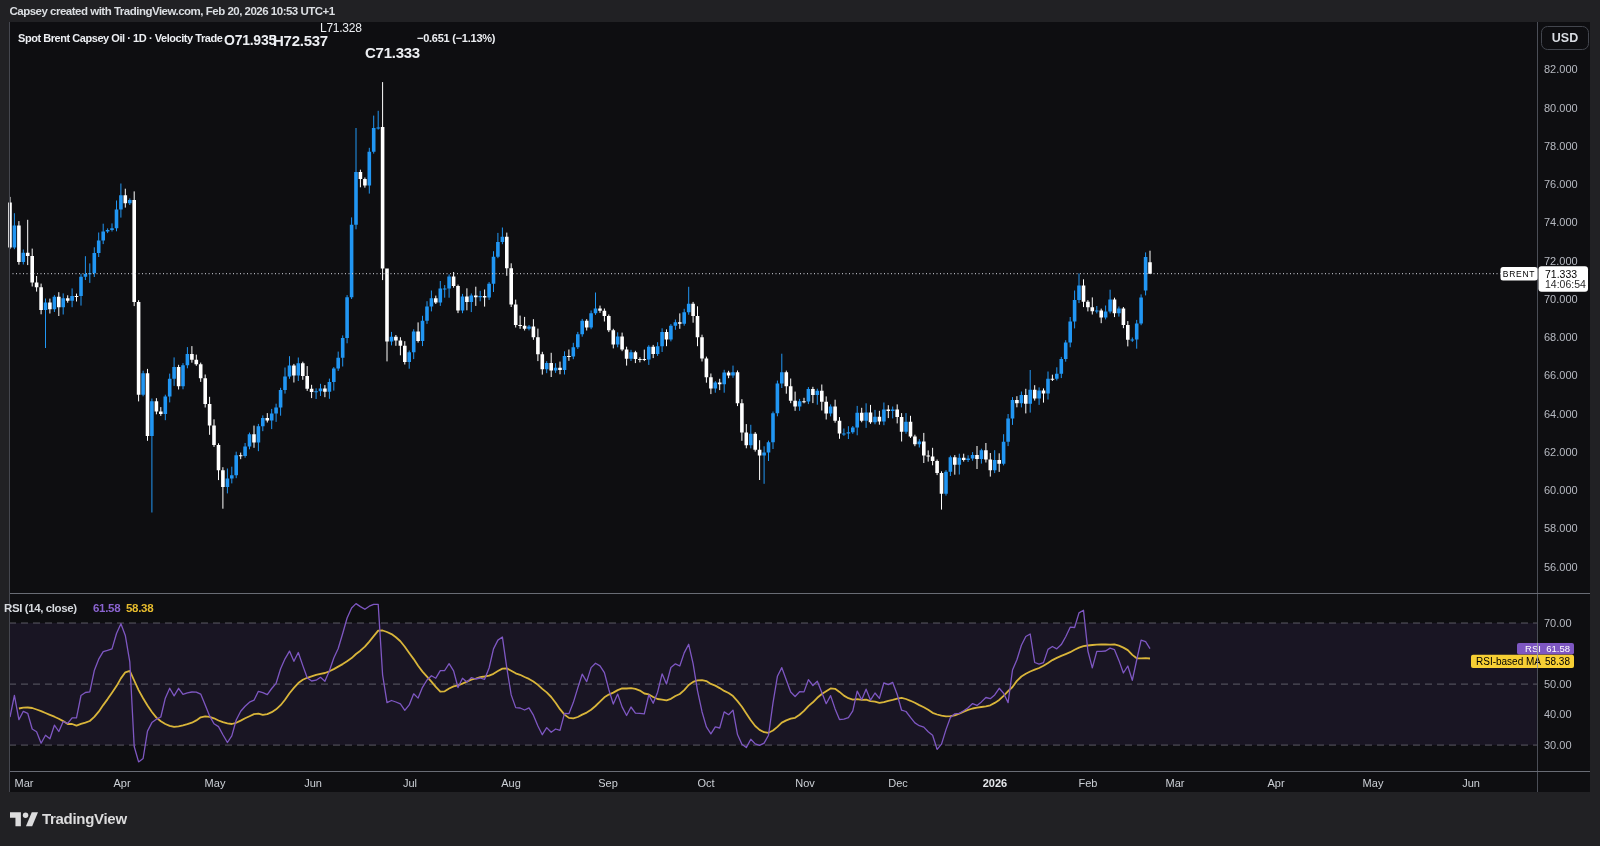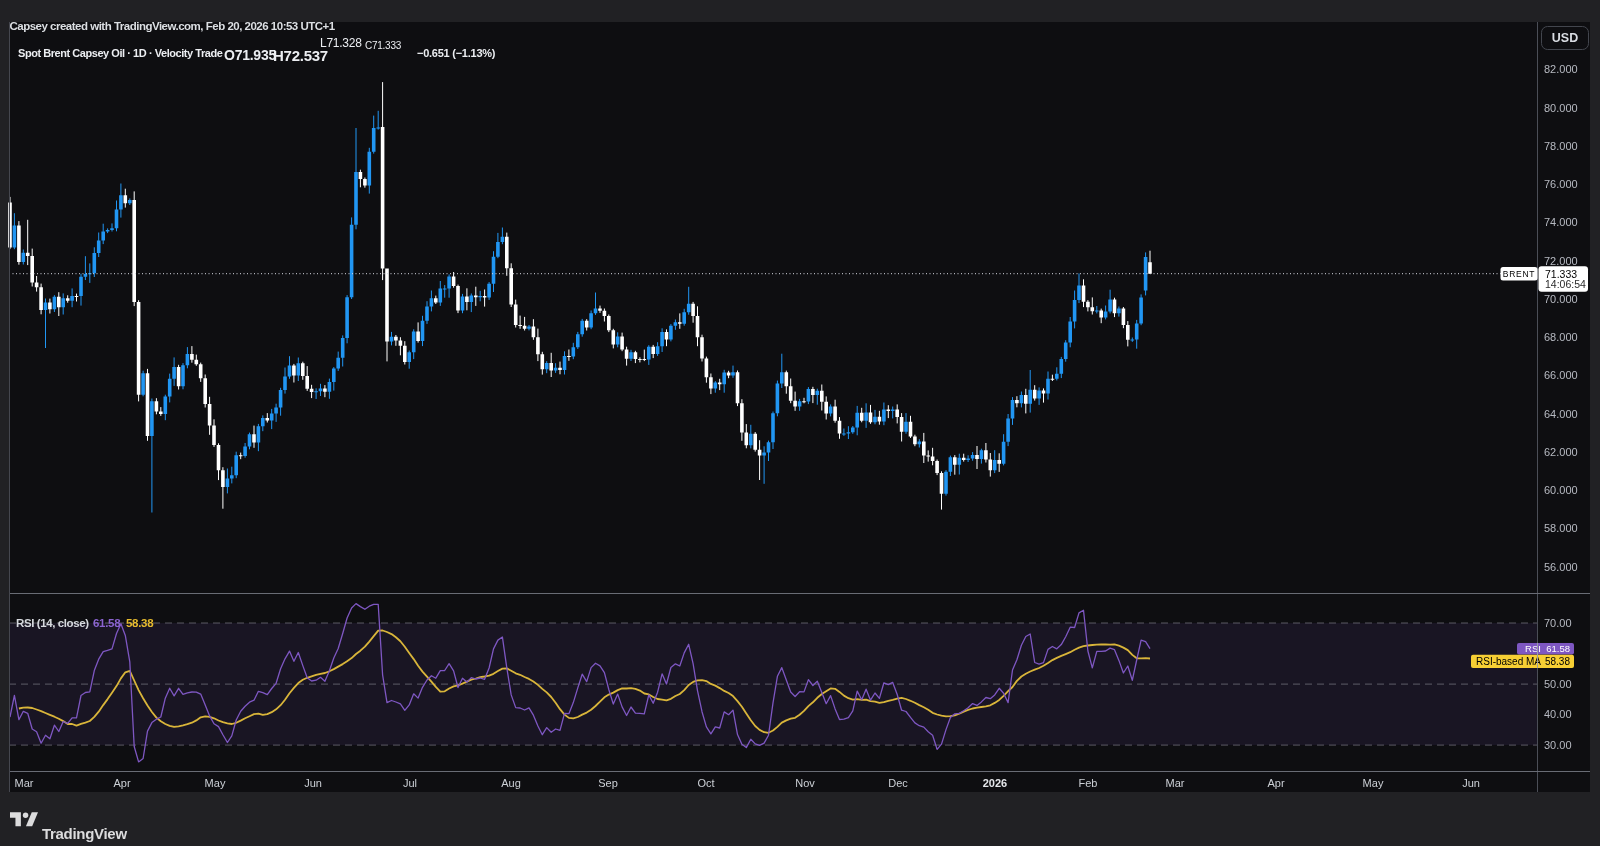--- a/index.html
+++ b/index.html
@@ -1,16 +1,16 @@
 <!DOCTYPE html>
 <html><head><meta charset="utf-8"><title>Chart</title>
 <style>
 html,body{margin:0;padding:0;background:#212124;width:1600px;height:846px;overflow:hidden;
 font-family:"Liberation Sans",sans-serif;}
-.abs{position:absolute;white-space:pre;margin-top:15px;}
+.abs{position:absolute;white-space:pre;}
 </style></head>
 <body>
 <svg width="1600" height="846" viewBox="0 0 1600 846" style="position:absolute;left:0;top:0">
     <rect x="9" y="22" width="1581" height="770" fill="#0e0e11"></rect>
     <rect x="9" y="623.0" width="1528.5" height="122.1" fill="rgba(126,87,194,0.10)"></rect>
     <line x1="9" y1="623.0" x2="1537.5" y2="623.0" stroke="#9598a1" stroke-opacity="0.55" stroke-width="1" stroke-dasharray="7 5"></line>
     <line x1="9" y1="684.1" x2="1537.5" y2="684.1" stroke="#9598a1" stroke-opacity="0.55" stroke-width="1" stroke-dasharray="7 5"></line>
     <line x1="9" y1="745.1" x2="1537.5" y2="745.1" stroke="#9598a1" stroke-opacity="0.55" stroke-width="1" stroke-dasharray="7 5"></line>
     <path d="M14.4 213.2V249.2M23.3 249.5V264.5M45.5 298.5V348.0M54.4 295.2V312.0M63.2 293.4V314.5M72.1 288.4V307.2M81.0 273.7V305.6M85.4 256.2V280.0M89.8 263.4V282.9M94.3 247.3V277.0M98.7 232.5V257.0M103.2 223.7V244.1M107.6 228.4V233.1M112.0 223.4V231.5M116.5 200.5V231.3M120.9 183.5V217.6M129.8 198.4V205.0M143.1 370.7V396.3M151.9 398.5V512.5M165.3 394.7V420.2M169.7 373.6V402.4M174.1 357.4V385.9M183.0 363.1V389.3M187.4 347.1V368.3M227.4 468.5V493.4M231.8 466.7V483.4M236.2 451.7V478.2M245.1 443.0V457.7M249.5 432.6V449.3M258.4 423.9V451.2M262.8 415.4V431.2M271.7 408.9V429.1M276.1 403.7V421.9M280.6 387.8V415.7M285.0 367.5V393.6M289.5 356.2V378.8M298.3 357.5V381.0M316.1 388.3V399.0M320.5 383.8V396.0M329.4 378.6V398.8M333.8 367.1V390.6M338.2 351.6V370.9M342.7 335.4V366.5M347.1 295.1V343.3M351.6 217.4V299.0M356.0 128.0V229.3M369.3 147.8V193.6M373.7 115.6V153.6M378.2 110.8V129.6M391.5 331.9V345.4M409.2 350.5V368.7M413.7 329.3V359.1M422.5 315.8V346.1M427.0 301.2V323.9M431.4 290.5V311.4M440.3 281.0V305.9M444.7 285.1V297.7M449.1 274.4V297.7M462.5 293.9V313.2M471.3 293.5V312.1M480.2 290.8V301.3M489.1 282.1V299.9M493.5 251.2V292.0M497.9 232.9V258.2M502.4 227.5V244.2M529.0 325.0V330.4M546.7 361.2V373.2M555.6 363.2V372.9M564.5 351.3V374.5M573.3 342.8V359.2M577.8 331.9V349.0M582.2 318.9V336.7M591.1 310.5V329.2M595.5 292.5V314.9M617.7 332.3V347.3M631.0 349.8V361.0M648.8 345.2V364.9M657.6 342.2V355.9M662.1 328.3V352.0M670.9 324.1V341.4M675.4 319.5V329.8M684.2 308.8V325.7M688.7 286.8V314.7M715.3 381.1V392.7M724.2 369.8V392.7M733.0 365.6V377.8M750.8 424.8V448.4M764.1 446.3V483.8M768.5 440.6V461.0M773.0 411.5V449.0M777.4 380.6V416.3M781.8 353.7V388.0M799.6 398.9V410.8M808.4 387.1V404.1M817.3 388.7V404.7M830.6 404.4V416.4M843.9 428.5V435.9M848.4 426.2V439.0M852.8 426.0V433.8M857.2 405.9V435.3M866.1 403.3V427.9M875.0 409.9V424.3M883.9 402.5V425.2M892.7 406.5V418.4M906.0 413.1V433.7M919.3 439.2V447.5M946.0 470.1V495.6M950.4 455.6V476.0M959.3 453.7V474.5M968.1 455.3V462.0M972.6 452.1V460.7M981.4 448.7V463.6M994.7 450.2V473.1M1003.6 434.2V465.4M1008.1 414.0V446.1M1012.5 397.1V424.9M1021.4 391.5V407.4M1030.2 370.0V412.6M1039.1 387.4V404.9M1048.0 371.5V399.5M1056.8 367.3V380.4M1061.3 356.9V378.1M1065.7 340.2V361.7M1070.2 317.0V347.3M1074.6 290.5V328.4M1079.0 273.4V303.1M1096.8 306.0V313.4M1105.6 305.5V319.4M1110.1 289.7V313.4M1118.9 306.5V316.6M1132.3 337.5V341.9M1136.7 319.9V348.7M1141.1 294.4V325.2M1145.6 252.4V295.4" stroke="#2196f3" stroke-width="1" fill="none"></path>
     <path d="M10.0 196.9V249.1M18.9 221.1V264.7M27.7 219.8V265.1M32.2 248.6V286.5M36.6 276.0V291.6M41.1 283.6V314.3M49.9 298.6V313.5M58.8 292.2V316.0M67.7 295.3V302.7M76.5 293.6V301.5M125.3 188.7V207.6M134.2 191.4V306.1M138.6 300.2V401.4M147.5 368.9V440.8M156.4 398.2V414.3M160.8 407.1V415.9M178.6 364.8V389.5M191.9 346.1V362.7M196.3 354.6V365.8M200.7 362.6V381.9M205.2 374.5V407.5M209.6 396.8V434.8M214.0 419.3V446.9M218.5 443.3V480.1M222.9 467.2V508.7M240.7 452.6V459.2M254.0 425.6V447.8M267.3 413.1V422.5M293.9 363.9V382.5M302.8 361.7V379.8M307.2 366.1V390.9M311.6 384.8V398.1M324.9 385.1V397.2M360.4 169.7V187.3M364.9 177.5V187.7M382.6 82.1V280.1M387.0 275.4V361.4M395.9 335.0V345.8M400.4 337.2V355.3M404.8 341.2V364.5M418.1 322.4V342.6M435.8 295.6V304.0M453.6 272.0V287.7M458.0 284.6V313.1M466.9 288.3V310.3M475.8 286.7V305.9M484.6 289.5V306.6M506.8 232.6V275.8M511.2 263.3V307.0M515.7 299.6V327.5M520.1 315.6V328.8M524.6 316.9V330.5M533.4 319.2V339.8M537.9 328.6V361.1M542.3 351.8V374.6M551.2 352.8V377.0M560.0 361.6V374.3M568.9 349.5V360.8M586.7 319.2V330.5M600.0 305.6V312.9M604.4 308.5V321.5M608.8 314.5V332.1M613.3 328.8V348.4M622.1 332.6V351.2M626.6 346.7V365.6M635.4 350.8V363.1M639.9 357.3V362.4M644.3 349.6V361.1M653.2 344.9V358.1M666.5 329.4V346.2M679.8 313.4V328.8M693.1 301.9V322.7M697.5 306.3V346.2M702.0 334.7V361.5M706.4 356.6V382.7M710.9 373.5V394.1M719.7 378.8V390.1M728.6 370.8V378.2M737.5 370.5V406.1M741.9 399.2V440.8M746.3 424.1V448.3M755.2 432.1V451.6M759.6 440.2V480.0M786.3 370.6V393.7M790.7 378.5V403.2M795.1 391.6V410.8M804.0 397.8V403.3M812.9 386.8V403.1M821.8 384.5V410.5M826.2 396.4V419.5M835.1 399.7V422.7M839.5 417.1V438.8M861.7 407.8V422.3M870.5 404.9V423.8M879.4 410.8V424.7M888.3 405.2V418.1M897.2 404.4V423.4M901.6 413.1V441.5M910.5 415.8V437.9M914.9 434.7V446.2M923.8 432.9V463.0M928.2 450.4V461.6M932.6 447.8V465.3M937.1 459.5V475.1M941.5 471.3V509.6M954.8 455.1V474.7M963.7 453.7V461.6M977.0 446.0V469.0M985.9 443.0V462.5M990.3 453.0V476.6M999.2 453.3V471.9M1016.9 396.2V407.3M1025.8 388.8V413.4M1034.7 385.2V400.6M1043.5 388.4V402.6M1052.4 374.7V381.0M1083.5 279.3V307.1M1087.9 300.1V311.4M1092.3 297.4V314.5M1101.2 308.6V323.2M1114.5 297.7V317.1M1123.4 307.0V328.2M1127.8 321.1V346.4M1150.0 250.7V273.8" stroke="#ffffff" stroke-width="1" fill="none"></path>
@@ -70,23 +70,23 @@
     <rect x="1471" y="654.7" width="103" height="13.2" rx="2" fill="#f7cf34"></rect>
     <text x="1476" y="664.8" font-size="10" fill="#000">RSI-based MA</text>
     <text x="1570" y="664.8" font-size="10" fill="#000" text-anchor="end">58.38</text>
     <line x1="1537.5" y1="642.9" x2="1537.5" y2="667.9" stroke="#9b9ea6" stroke-width="1"></line>
   </svg>
 <div class="abs" style="left:9.5px;top:4.5px;font-size:11.5px;font-weight:bold;color:#dcdfe3;letter-spacing:-0.5px">Capsey created with TradingView.com, Feb 20, 2026 10:53 UTC+1</div>
 <div class="abs" style="left:18px;top:31.5px;font-size:11px;font-weight:bold;color:#eceef2;letter-spacing:-0.45px">Spot Brent Capsey Oil · 1D · Velocity Trade</div>
 <div class="abs" style="left:224px;top:31.5px;font-size:14px;font-weight:bold;color:#eceef2;letter-spacing:-0.25px">O71.935</div>
 <div class="abs" style="left:273px;top:31.5px;font-size:15px;font-weight:bold;color:#eceef2;letter-spacing:-0.25px">H72.537</div>
 <div class="abs" style="left:320px;top:21px;font-size:12px;font-weight:normal;color:#eceef2;letter-spacing:-0.25px">L71.328</div>
-<div class="abs" style="left:365px;top:25px;font-size:10px;font-weight:normal;color:#eceef2;letter-spacing:-0.25px">C71.333</div>
+<div class="abs" style="left:365px;top:44px;font-size:15px;font-weight:bold;color:#eceef2;letter-spacing:-0.25px">C71.333</div>
 <div class="abs" style="left:417px;top:31.5px;font-size:11px;font-weight:bold;color:#eceef2;letter-spacing:-0.25px">−0.651 (−1.13%)</div>
-<div class="abs" style="left:16px;top:601.5px;font-size:11.5px;font-weight:bold;color:#d6d9de;letter-spacing:-0.4px">RSI (14, close)</div>
+<div class="abs" style="left:4px;top:601.5px;font-size:11.5px;font-weight:bold;color:#d6d9de;letter-spacing:-0.4px">RSI (14, close)</div>
 <div class="abs" style="left:93px;top:601.5px;font-size:11.5px;font-weight:bold;color:#8a63cf;letter-spacing:-0.3px">61.58</div>
 <div class="abs" style="left:126px;top:601.5px;font-size:11.5px;font-weight:bold;color:#e7bc2e;letter-spacing:-0.3px">58.38</div>
 <svg width="28" height="22" viewBox="0 0 36 28" style="position:absolute;left:10px;top:809px">
 <g fill="#dcdcdd">
       <path d="M14 22H7V11H0V4h14v18z"></path>
       <circle cx="20" cy="8" r="3.5"></circle>
       <path d="M28.5 22h-8l7.5-18H36L28.5 22z"></path>
     </g>
   </svg>
 <div class="abs" style="left:42px;top:810px;font-size:15px;font-weight:bold;color:#dcdcdd;letter-spacing:-0.3px">TradingView</div>

